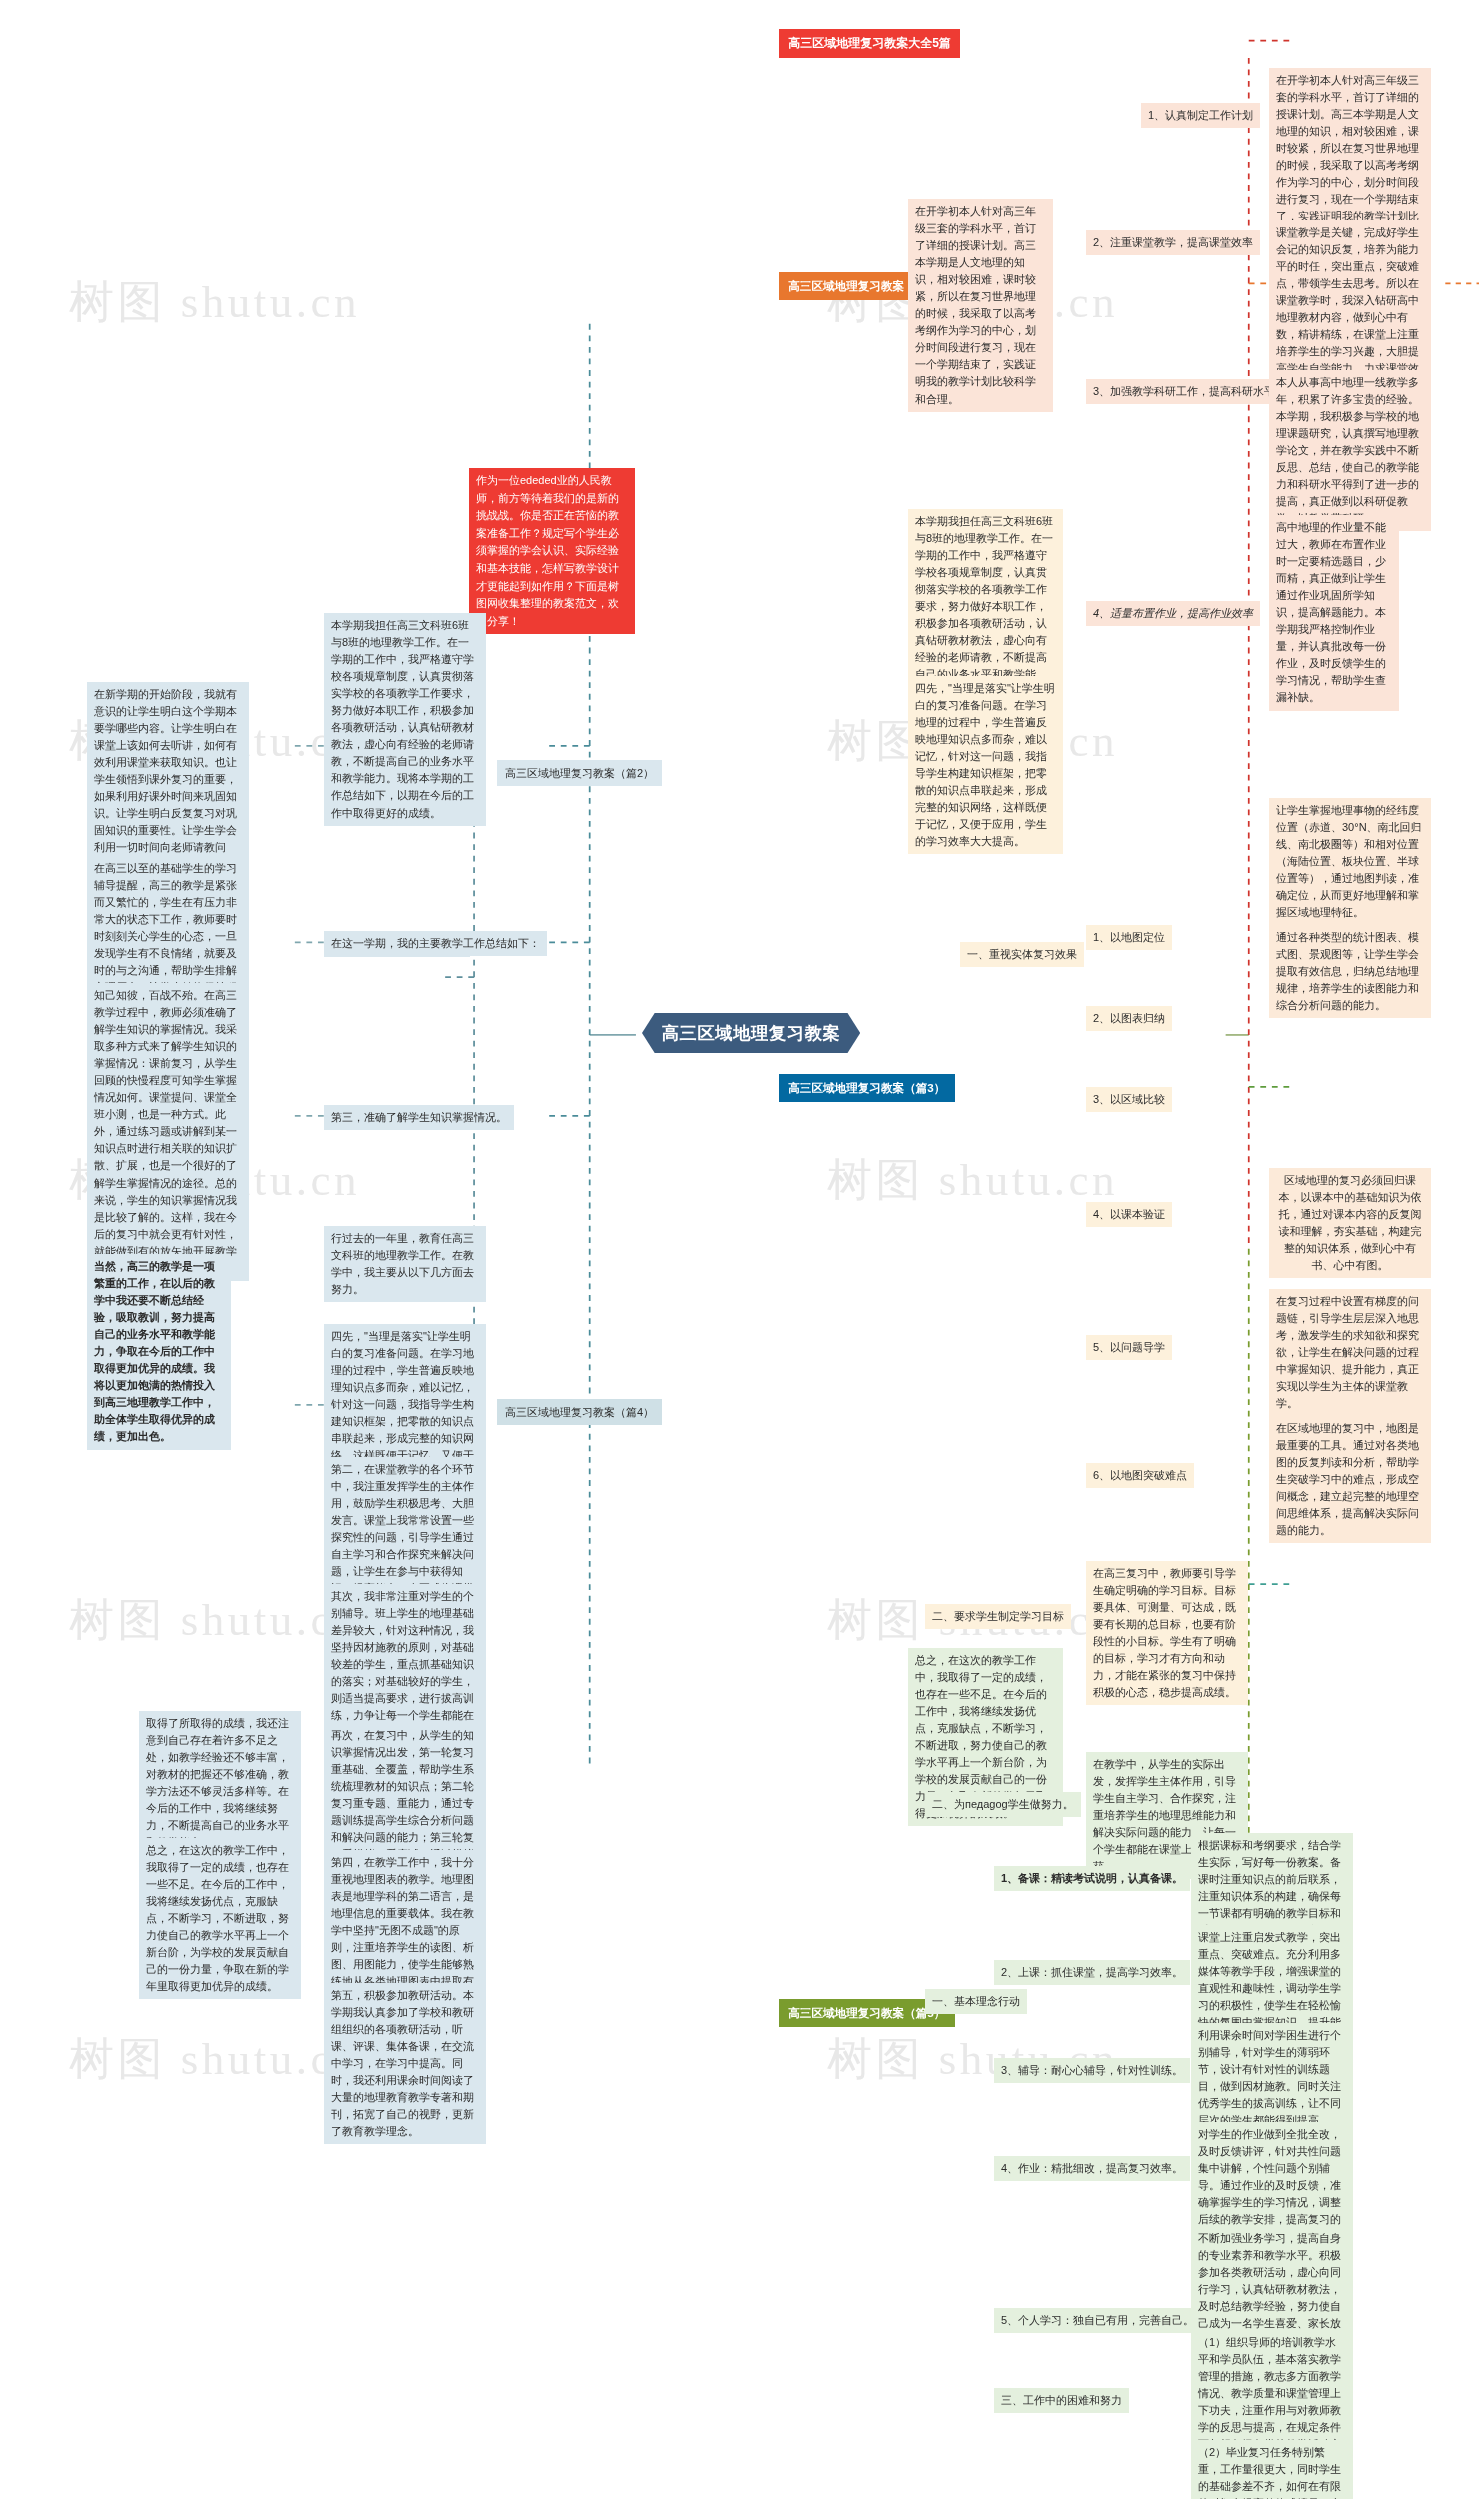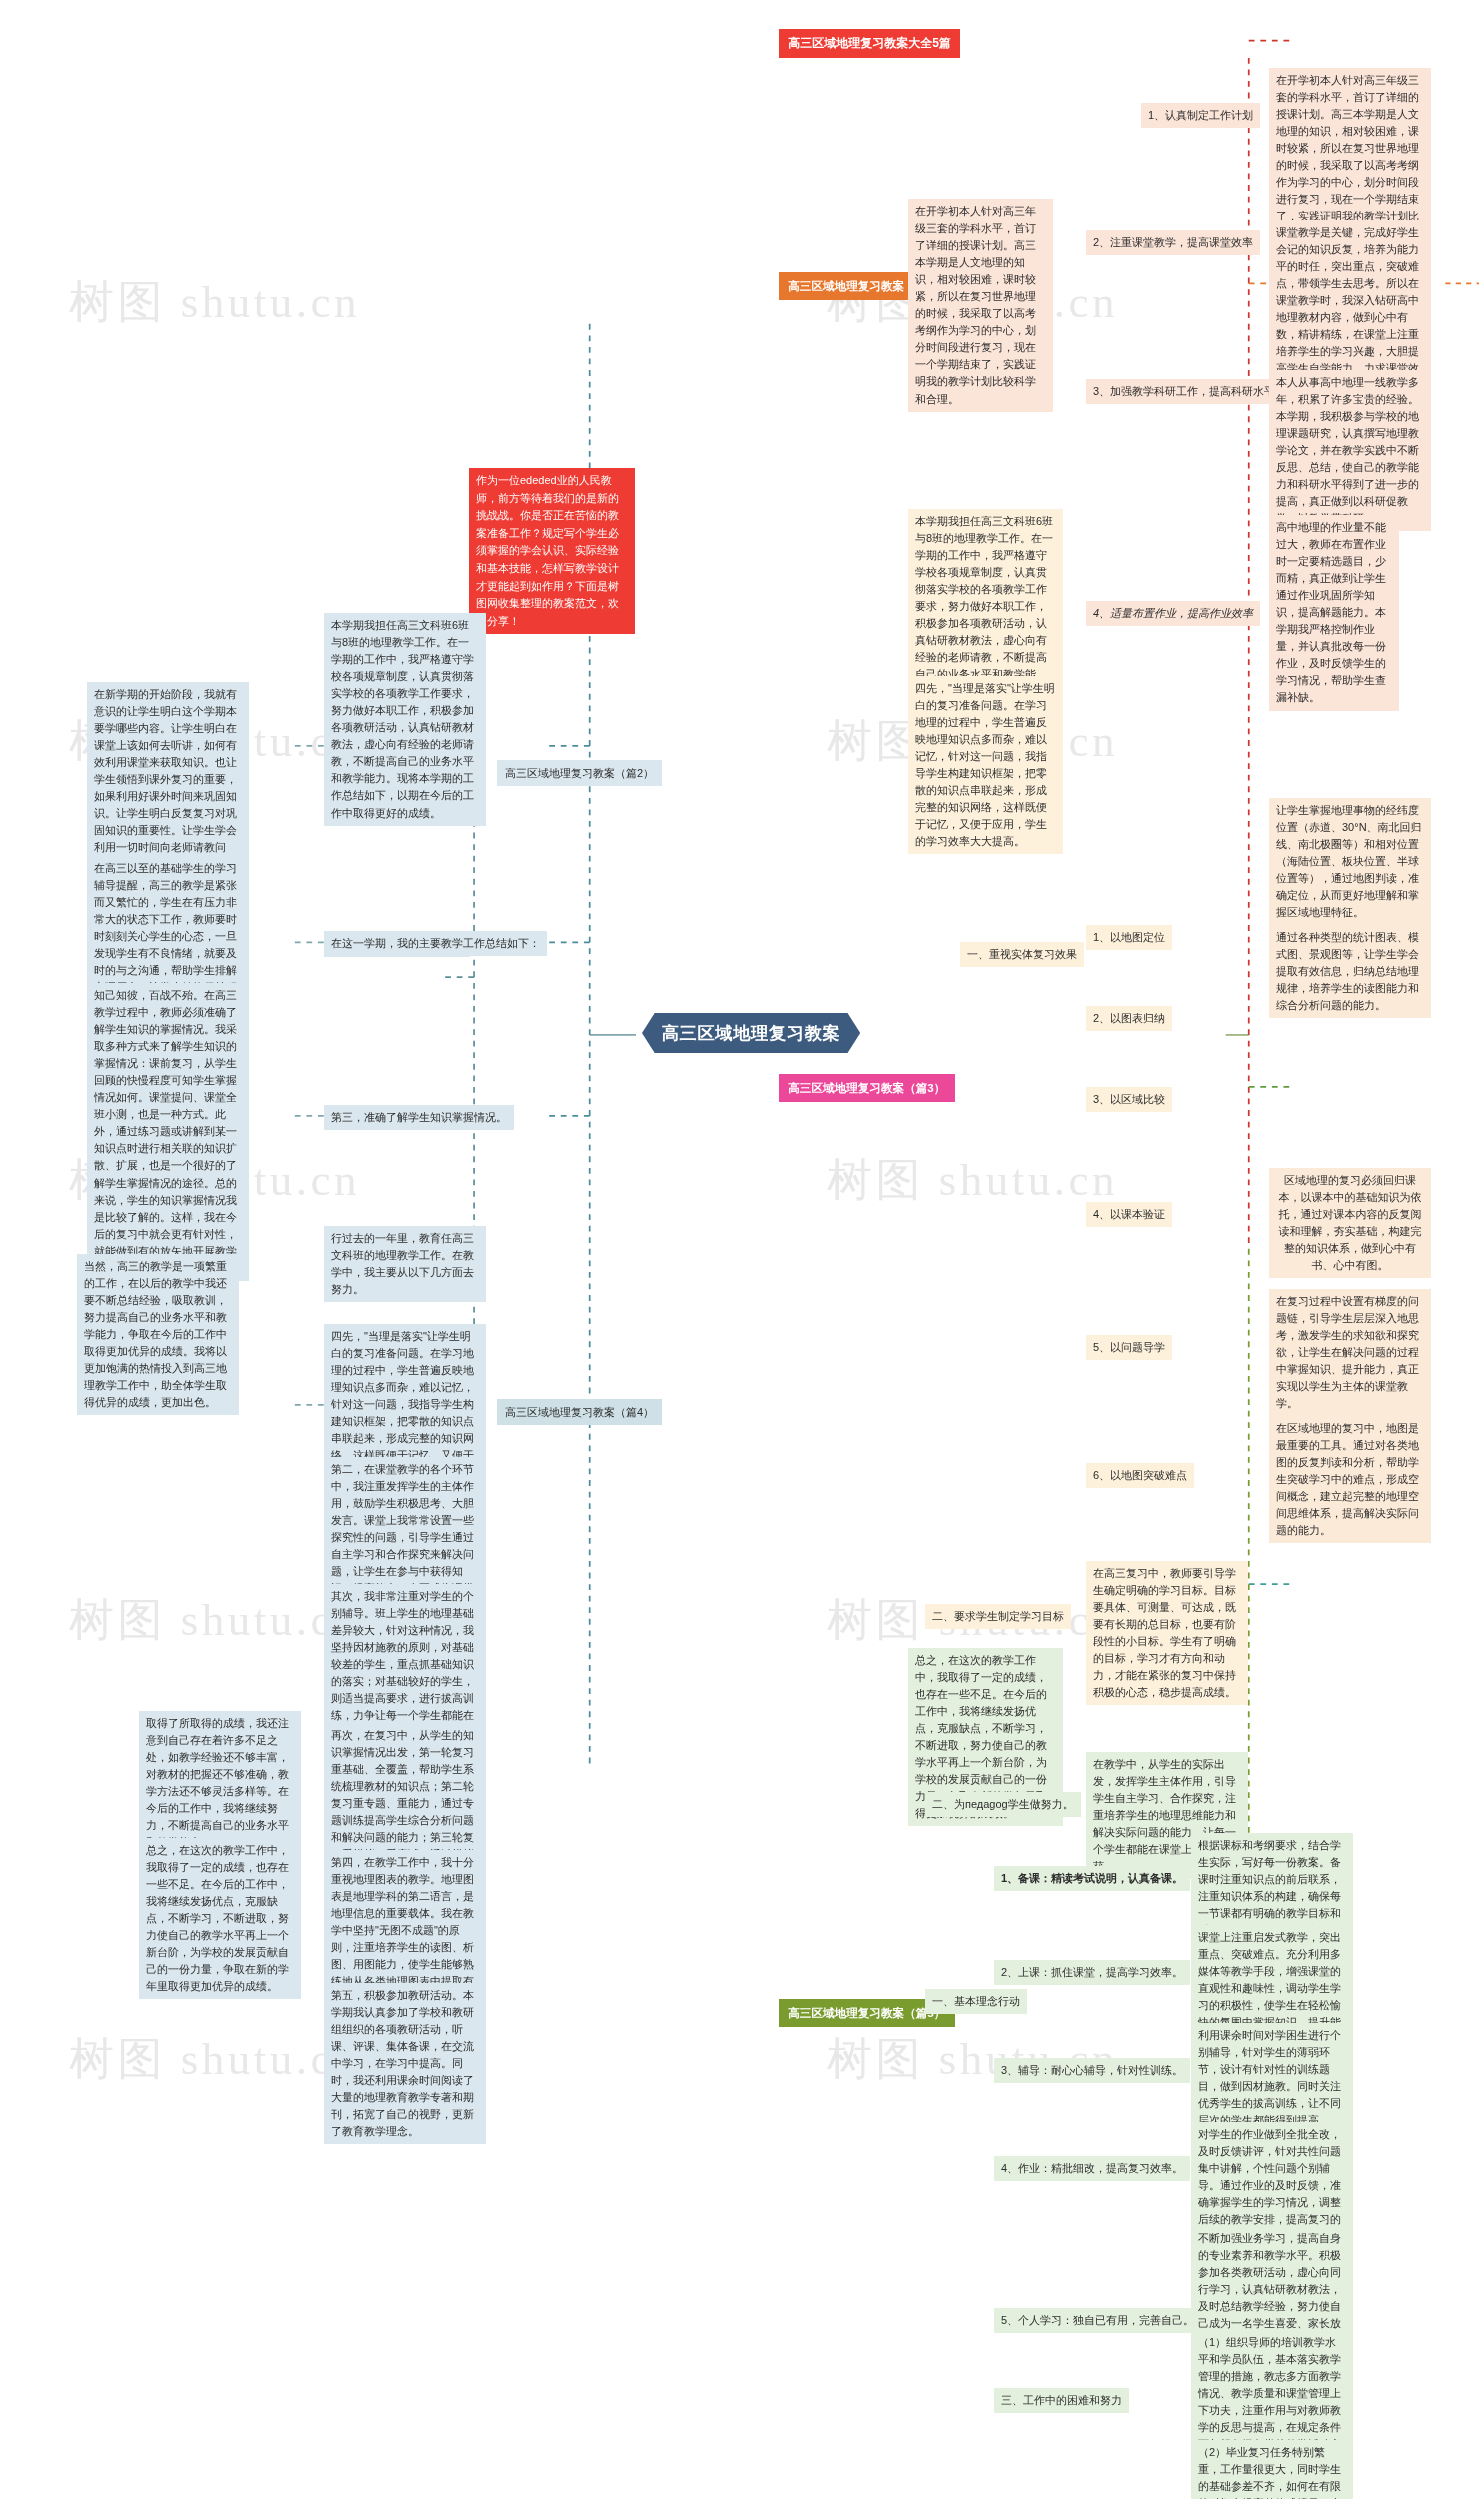--- a/index.html
+++ b/index.html
@@ -61,21 +61,21 @@
     font-weight: bold;
     letter-spacing: 0.6px;
     padding: 8px 19.7px;
     clip-path: polygon(0 50%, 12.7px 0, calc(100% - 12.7px) 0, 100% 50%, calc(100% - 12.7px) 100%, 12.7px 100%);
     white-space: nowrap;
   }
 
   
   .t-red     { background:#ee3b33; color:#ffffff; font-size:12px; font-weight:bold; padding:5.2px 9.2px; }
   .t-orange  { background:#e8772e; color:#ffffff; font-size:11.6px; font-weight:bold; padding:5.2px 9.2px; }
-  .t-green   { background:#ec4899; color:#ffffff; font-size:11.6px; font-weight:bold; padding:5.2px 9.2px; }
+  .t-green   { background:#0369a1; color:#ffffff; font-size:11.6px; font-weight:bold; padding:5.2px 9.2px; }
   .t-olive   { background:#7a9c2e; color:#ffffff; font-size:11.6px; font-weight:bold; padding:5.2px 9.2px; }
 
   .f-peach   { background:#fbe4d8; }
   .f-blue    { background:#dae7ee; }
   .f-cream   { background:#fdf1dc; }
   .f-mint    { background:#e4f0de; }
   .f-lightor { background:#fcead9; }
   .f-redbox  { background:#ee3b33; color:#fff; font-size:11px; line-height:1.6; }
 
   .sub-peach  { background:#fbe4d8; font-size:11px; }
@@ -215,21 +215,21 @@
 
   <div class="node f-blue" style="left:87px; top:682px; width:162px;">在新学期的开始阶段，我就有意识的让学生明白这个学期本要学哪些内容。让学生明白在课堂上该如何去听讲，如何有效利用课堂来获取知识。也让学生领悟到课外复习的重要，如果利用好课外时间来巩固知识。让学生明白反复复习对巩固知识的重要性。让学生学会利用一切时间向老师请教问题。这让了一个星期主要的工作任务。</div>
   <div class="node label f-blue" style="left:324px; top:792px;">第一，指导学生会学读地理。</div>
 
   <div class="node f-blue" style="left:87px; top:856px; width:162px;">在高三以至的基础学生的学习辅导提醒，高三的教学是紧张而又繁忙的，学生在有压力非常大的状态下工作，教师要时时刻刻关心学生的心态，一旦发现学生有不良情绪，就要及时的与之沟通，帮助学生排解心理压力，让学生始终保持积极乐观的心态去面对学习。只有心态平和了，学生才能更好地投入到紧张的复习中去，才能取得理想的成绩。</div>
   <div class="node label f-blue" style="left:324px; top:932px;">第二，时刻关心学生心态。</div>
 
   <div class="node f-blue" style="left:87px; top:983px; width:162px;">知己知彼，百战不殆。在高三教学过程中，教师必须准确了解学生知识的掌握情况。我采取多种方式来了解学生知识的掌握情况：课前复习，从学生回顾的快慢程度可知学生掌握情况如何。课堂提问、课堂全班小测，也是一种方式。此外，通过练习题或讲解到某一知识点时进行相关联的知识扩散、扩展，也是一个很好的了解学生掌握情况的途径。总的来说，学生的知识掌握情况我是比较了解的。这样，我在今后的复习中就会更有针对性，就能做到有的放矢地开展教学工作。</div>
   <div class="node label f-blue" style="left:324px; top:1105px;">第三，准确了解学生知识掌握情况。</div>
 
-  <div class="node f-blue" style="left:77px; top:1254px; width:162px;">当然，高三的教学是一项繁重的工作，在以后的教学中我还要不断总结经验，吸取教训，努力提高自己的业务水平和教学能力，争取在今后的工作中取得更加优异的成绩。我将以更加饱满的热情投入到高三地理教学工作中，助全体学生取得优异的成绩，更加出色。</div>
+  <div class="node f-blue" style="left:87px; top:1254px; width:144px;font-weight:bold;">当然，高三的教学是一项繁重的工作，在以后的教学中我还要不断总结经验，吸取教训，努力提高自己的业务水平和教学能力，争取在今后的工作中取得更加优异的成绩。我将以更加饱满的热情投入到高三地理教学工作中，助全体学生取得优异的成绩，更加出色。</div>
 
   <div class="node f-blue" style="left:324px; top:613px; width:162px;">本学期我担任高三文科班6班与8班的地理教学工作。在一学期的工作中，我严格遵守学校各项规章制度，认真贯彻落实学校的各项教学工作要求，努力做好本职工作，积极参加各项教研活动，认真钻研教材教法，虚心向有经验的老师请教，不断提高自己的业务水平和教学能力。现将本学期的工作总结如下，以期在今后的工作中取得更好的成绩。</div>
 
   <div class="node label f-blue" style="left:324px; top:931px;">在这一学期，我的主要教学工作总结如下：</div>
 
   <div class="node f-blue" style="left:324px; top:1226px; width:162px;">行过去的一年里，教育任高三文科班的地理教学工作。在教学中，我主要从以下几方面去努力。</div>
 
   <div class="node f-blue" style="left:324px; top:1324px; width:162px;">四先，"当理是落实"让学生明白的复习准备问题。在学习地理的过程中，学生普遍反映地理知识点多而杂，难以记忆，针对这一问题，我指导学生构建知识框架，把零散的知识点串联起来，形成完整的知识网络，这样既便于记忆，又便于应用，学生的学习效率大大提高。</div>
 
   <div class="node f-blue" style="left:324px; top:1457px; width:162px;">第二，在课堂教学的各个环节中，我注重发挥学生的主体作用，鼓励学生积极思考、大胆发言。课堂上我常常设置一些探究性的问题，引导学生通过自主学习和合作探究来解决问题，让学生在参与中获得知识、提高能力，真正成为课堂的主人。</div>

